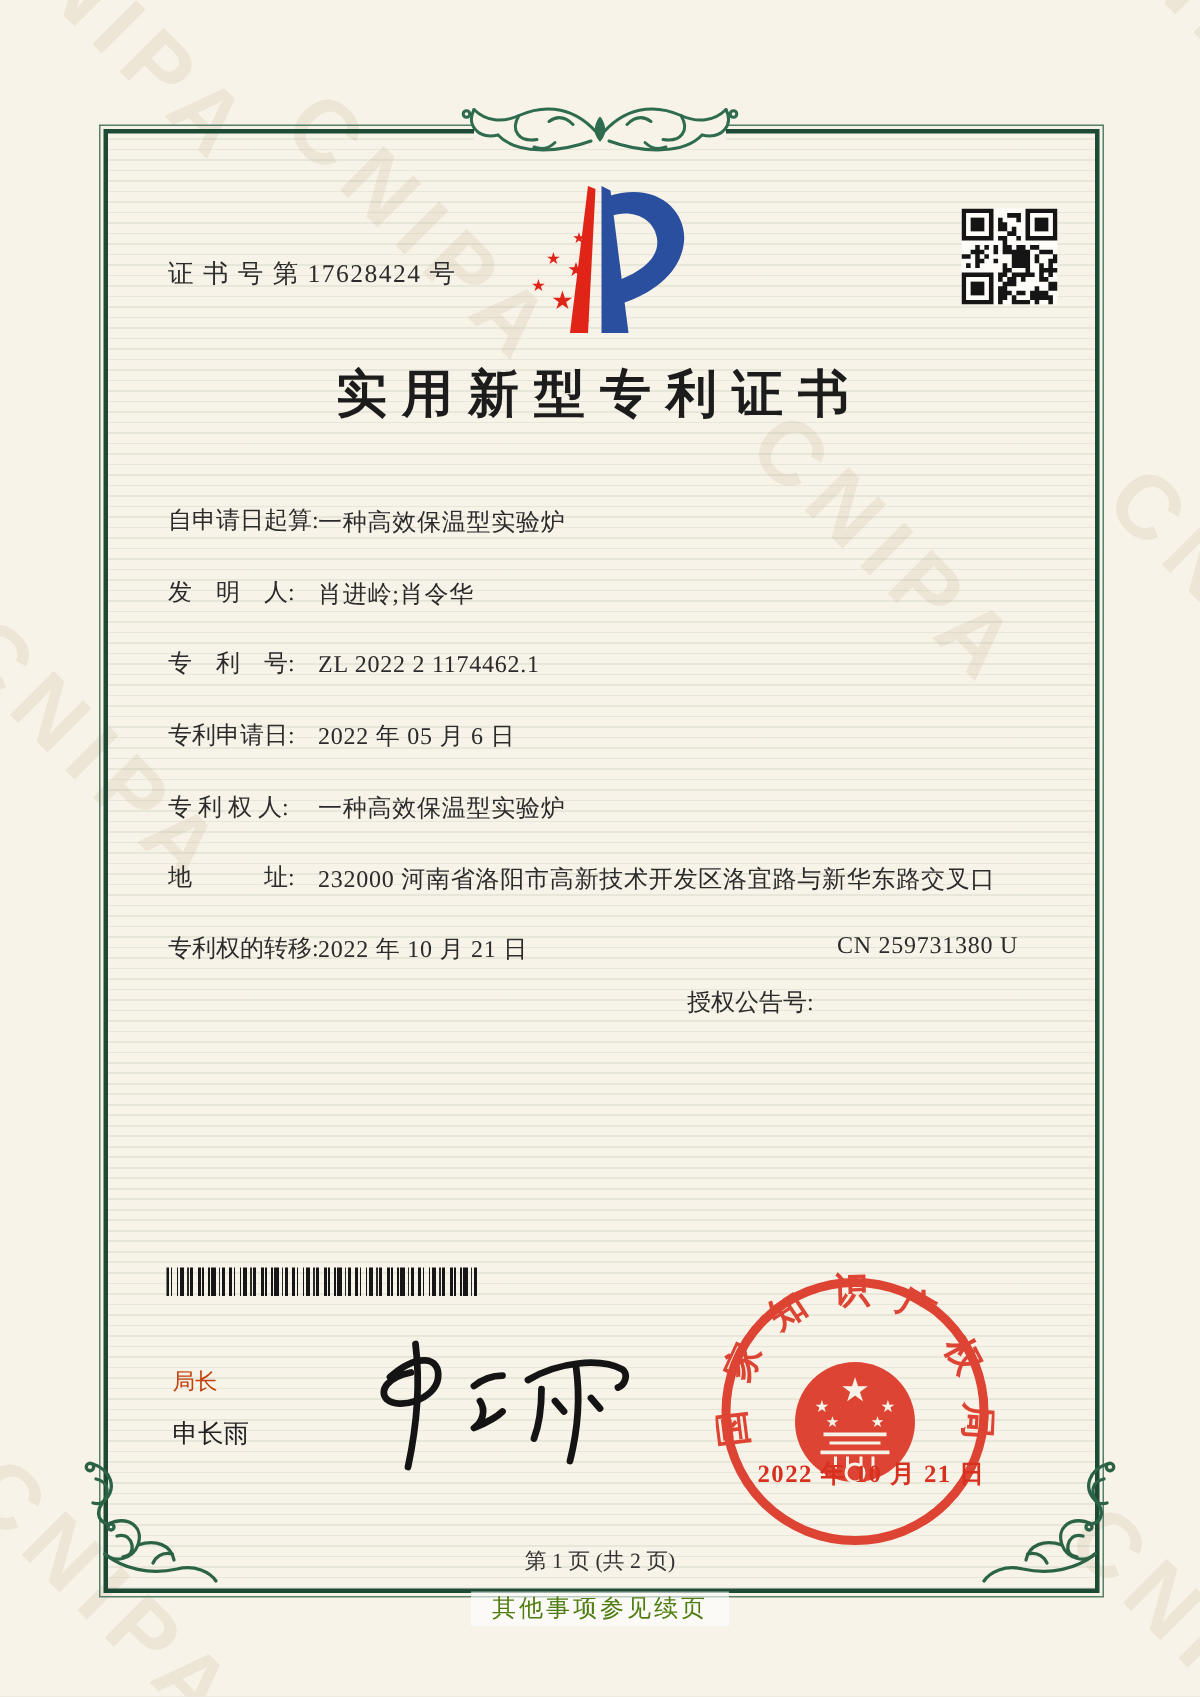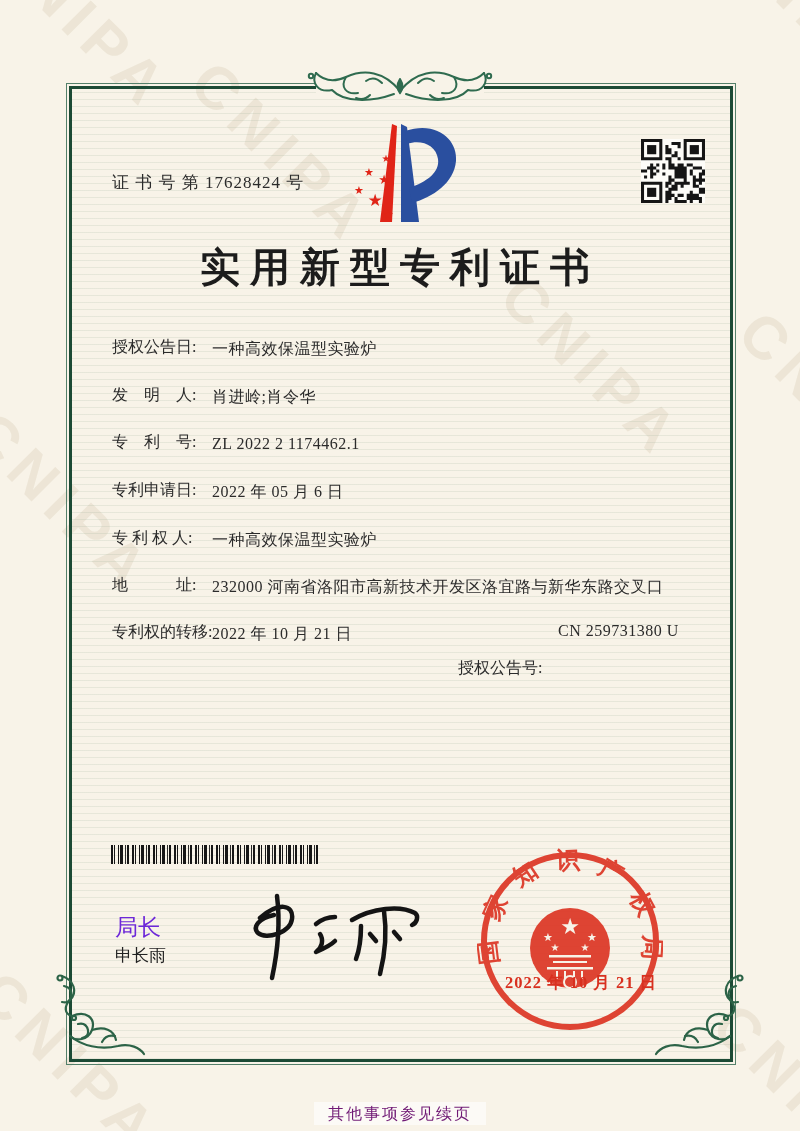--- a/index.html
+++ b/index.html
@@ -19,47 +19,47 @@
   .frame{position:absolute;left:66px;top:83px;width:668px;height:980px;border:1px solid #54806a;}
   .frame-inner{
     position:absolute;inset:2px;border:3px solid #1c4a35;
     background:repeating-linear-gradient(0deg,rgba(140,165,140,.16) 0 1px,rgba(0,0,0,0) 1px 7px);
   }
   .cert-no{position:absolute;left:112px;top:133px;font-size:17px;letter-spacing:1px;margin-top:38px;}
   .qr{position:absolute;left:641px;top:139px;width:64px;height:64px;}
   .logo{position:absolute;left:342px;top:116px;width:120px;height:120px;}
   .title{
     position:absolute;left:0;right:0;top:240px;text-align:center;
-    font-size:40px;font-weight:700;letter-spacing:10px;color:#1c1c1c;
+    font-size:34px;font-weight:700;letter-spacing:10px;color:#1c1c1c;
   }
   .fld{position:absolute;font-size:16px;}
   .fld .lbl{position:absolute;left:112px;top:0;white-space:pre;}
   .fld .val{position:absolute;left:212px;top:0;width:468px;line-height:24px;letter-spacing:.5px;}
   .fld .lbl2{position:absolute;left:458px;top:0;white-space:pre;margin-top:36px;}
   .fld .val2{position:absolute;left:558px;top:0;white-space:pre;letter-spacing:.5px;}
   .paras{position:absolute;left:112px;top:651px;width:582px;font-size:15.8px;line-height:29px;text-align:justify;}
   .paras p{margin:0;text-indent:2em;}
   .barcode{
     position:absolute;left:111px;top:845px;width:209px;height:19px;
     background:repeating-linear-gradient(90deg,
       #161616 0 2px,transparent 2px 3px,#161616 3px 4px,transparent 4px 7px,
       #161616 7px 8px,transparent 8px 9px,#161616 9px 12px,transparent 12px 14px,
       #2a2a2a 14px 15px,transparent 15px 16px,#161616 16px 18px,transparent 18px 21px);
   }
-  .signer-title{position:absolute;left:115px;top:912px;font-family:"Liberation Sans","DejaVu Sans",sans-serif;font-size:23px;color:#6d28d9;}
+  .signer-title{position:absolute;left:115px;top:912px;font-family:"Liberation Sans","DejaVu Sans",sans-serif;font-size:15px;color:#c2410c;}
   .signer-name{position:absolute;left:115px;top:944px;font-family:Liberation Sans, sans-serif;font-size:17px;color:#222;}
   .signature{position:absolute;left:232px;top:888px;width:200px;height:98px;}
   .seal{position:absolute;left:477px;top:848px;width:186px;height:186px;opacity:.93;}
   .seal-date{
     position:absolute;left:496px;top:972px;width:170px;text-align:center;z-index:5;
     color:#d8301f;font-size:16.5px;font-weight:700;letter-spacing:1px;white-space:pre;
   }
   .page-num{position:absolute;left:0;right:0;top:1031px;text-align:center;font-size:14.5px;color:#333;}
   .cont-note{
-    position:absolute;left:0;right:0;top:1104px;text-align:center;font-size:16px;color:#701a75;letter-spacing:2px;
+    position:absolute;left:0;right:0;top:1062px;text-align:center;font-size:16px;color:#4d7c0f;letter-spacing:2px;
   }
   .cont-note span{background:rgba(255,255,255,.6);padding:3px 14px;}
   .ornament{position:absolute;pointer-events:none;}
   .orn-top{left:288px;top:60px;width:224px;height:50px;}
   .orn-bl{left:50px;top:972px;width:96px;height:96px;}
   .orn-br{left:654px;top:972px;width:96px;height:96px;}
 </style>
 </head>
 <body>
 
@@ -136,21 +136,21 @@
       <text x="42" y="68" font-size="13">★</text>
       <text x="17" y="78" font-size="11">★</text>
       <text x="33" y="90" font-size="17">★</text>
       <text x="46" y="103" font-size="13">★</text>
     </g>
   </svg>
 
   <div class="title">实用新型专利证书</div>
 
   <div class="fld" style="top:337px;">
-    <span class="lbl">授权公告日:</span>
+    <span class="lbl">自申请日起算:</span>
     <span class="val">一种高效保温型实验炉</span>
   </div>
   <div class="fld" style="top:385px;">
     <span class="lbl">发　明　人:</span>
     <span class="val">肖进岭;肖令华</span>
   </div>
   <div class="fld" style="top:432px;">
     <span class="lbl">专　利　号:</span>
     <span class="val">ZL 2022 2 1174462.1</span>
   </div>
@@ -216,17 +216,18 @@
         <rect x="79" y="123" width="2" height="8"></rect>
         <rect x="87" y="123" width="2" height="8"></rect>
         <rect x="96" y="123" width="2" height="8"></rect>
         <rect x="104" y="123" width="2" height="8"></rect>
       </g>
       <circle cx="93" cy="134" r="6" fill="none" stroke="#f8f3e8" stroke-width="2"></circle>
     </g>
   </svg>
   <div class="seal-date">2022 年 10 月 21 日</div>
 
+  <div class="page-num">第 1 页 (共 2 页)</div>
   <div class="cont-note">
     <span>其他事项参见续页</span>
   </div>
 
 </div>
 
 </body></html>

